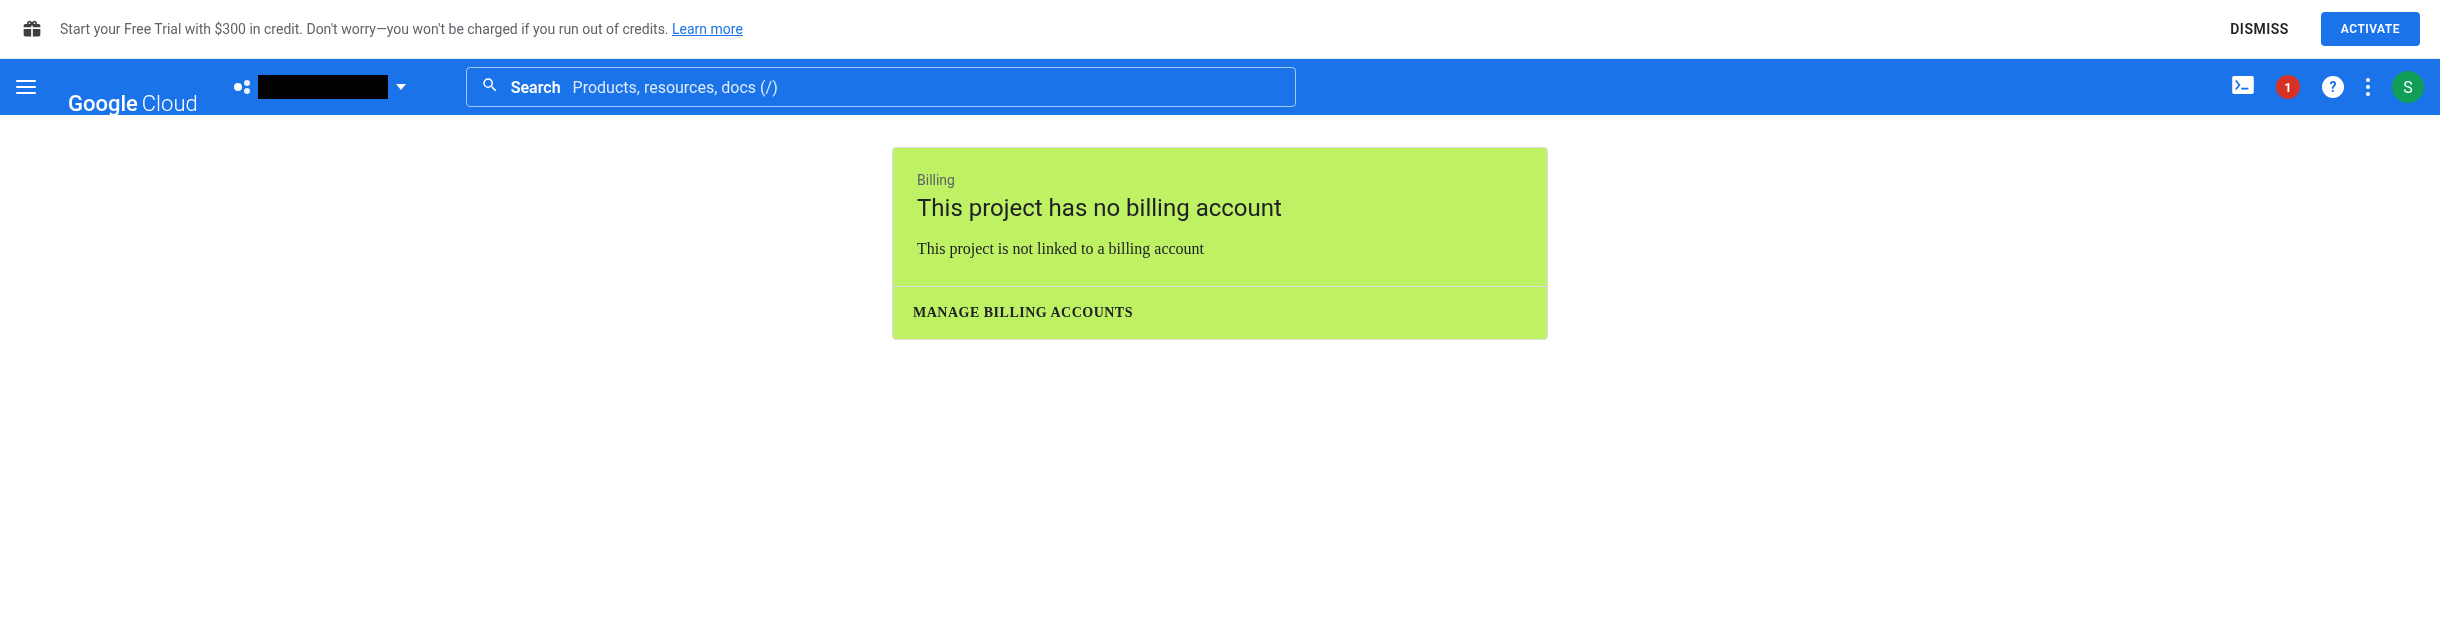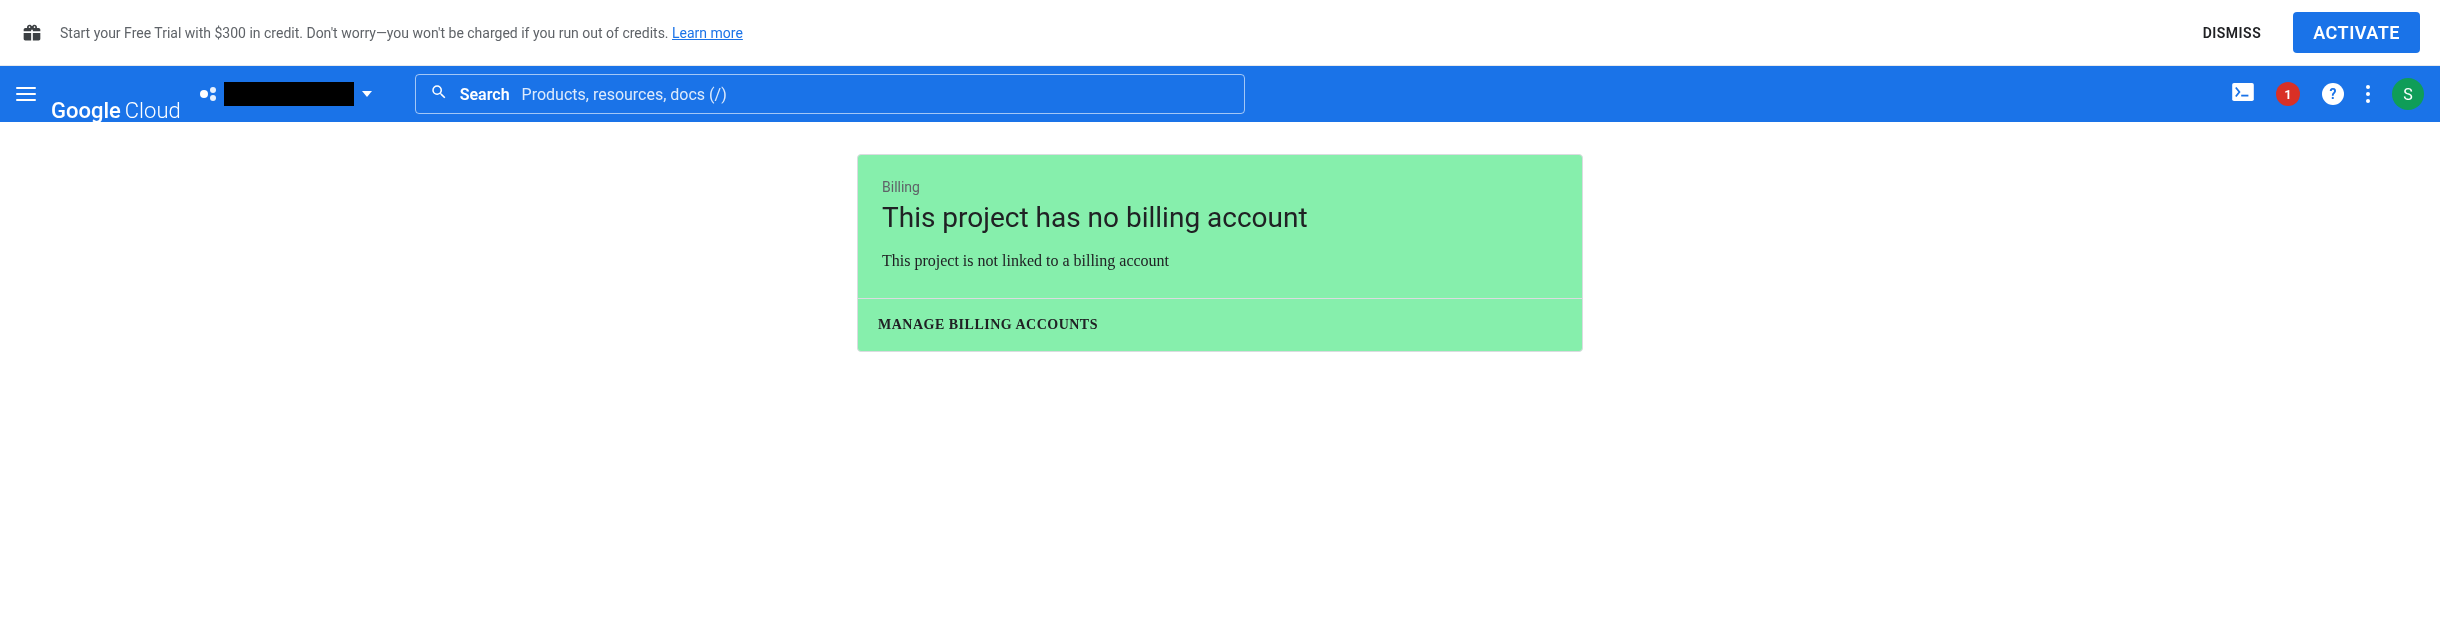--- a/index.html
+++ b/index.html
@@ -42,34 +42,34 @@
       padding: 8px 16px;
       cursor: pointer;
       font-family: inherit;
     }
     .activate-btn {
       background: #1a73e8;
       color: #fff;
       border: none;
       border-radius: 4px;
       font-weight: 600;
-      font-size: 18px;
+      font-size: 12px;
       letter-spacing: 0.5px;
       padding: 10px 20px;
       cursor: pointer;
       font-family: inherit;
     }
 
     
     .header {
       background: #1a73e8;
       display: flex;
       align-items: center;
       padding: 8px 16px;
-      gap: 11px;
+      gap: 28px;
       height: 56px;
     }
     .hamburger {
       width: 24px;
       height: 24px;
       display: flex;
       flex-direction: column;
       justify-content: center;
       gap: 4px;
       cursor: pointer;
@@ -194,36 +194,36 @@
       cursor: pointer;
     }
 
     
     .main {
       display: flex;
       justify-content: center;
       padding-top: 32px;
     }
     .card {
-      width: 726px;
-      background: #86efac;
+      width: 656px;
+      background: #bef264;
       border: 1px solid #dadce0;
       border-radius: 4px;
     }
     .card-body {
       padding: 24px 24px 28px 24px;
     }
     .card-label {
       font-size: 14px;
       color: #5f6368;
       margin-bottom: 6px;
       font-family: Roboto, Arial, sans-serif;
     }
     .card-title {
-      font-size: 28px;
+      font-size: 24px;
       color: #202124;
       font-weight: 400;
       margin-bottom: 18px;
     }
     .card-desc {
       font-size: 16px;
       color: #202124;
       font-family: Liberation Serif, serif;
     }
     .card-actions {

